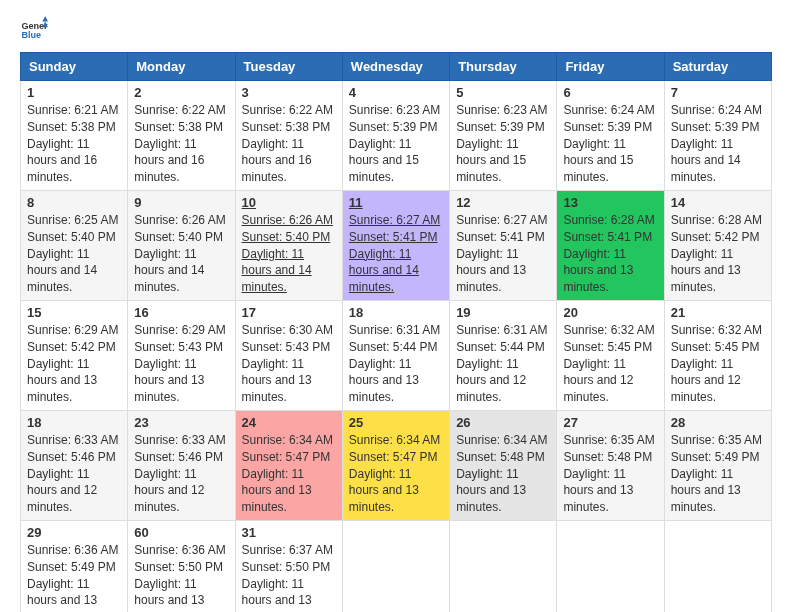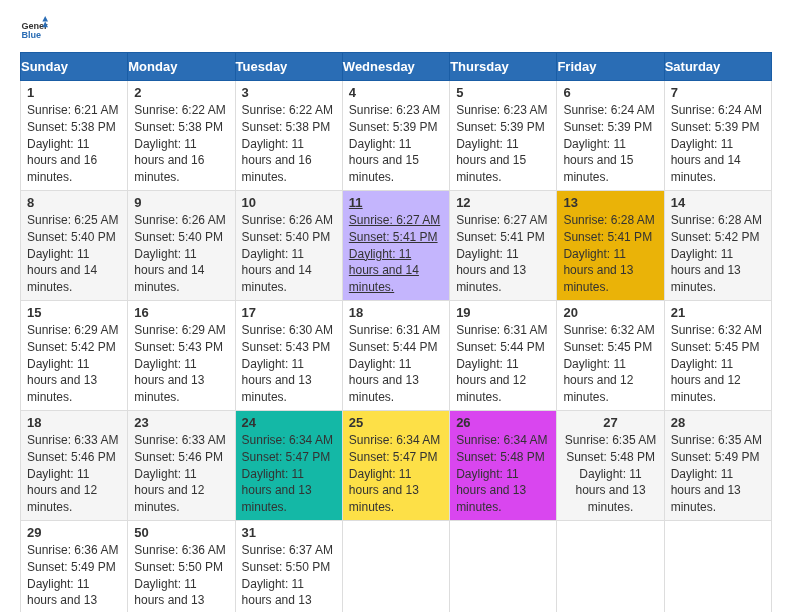--- a/index.html
+++ b/index.html
@@ -39,21 +39,21 @@
     }
     .calendar-table {
       width: 100%;
       border-collapse: collapse;
       border: 1px solid #ccc;
     }
     .calendar-table th {
       background-color: #2a6db5;
       color: #fff;
       text-align: left;
-      padding: 6px 0;
+      padding: 6px 8px;
       font-size: 13px;
       font-weight: bold;
       border: 1px solid #1a5da5;
     }
     .calendar-table td {
       vertical-align: top;
       padding: 4px 6px;
       font-size: 10px;
       color: #333;
       border: 1px solid #ddd;
@@ -115,47 +115,47 @@
         <td><span class="day-number">2</span><span class="day-info">Sunrise: 6:22 AM<br>Sunset: 5:38 PM<br>Daylight: 11 hours and 16 minutes.</span></td>
         <td><span class="day-number">3</span><span class="day-info">Sunrise: 6:22 AM<br>Sunset: 5:38 PM<br>Daylight: 11 hours and 16 minutes.</span></td>
         <td><span class="day-number">4</span><span class="day-info">Sunrise: 6:23 AM<br>Sunset: 5:39 PM<br>Daylight: 11 hours and 15 minutes.</span></td>
         <td><span class="day-number">5</span><span class="day-info">Sunrise: 6:23 AM<br>Sunset: 5:39 PM<br>Daylight: 11 hours and 15 minutes.</span></td>
         <td><span class="day-number">6</span><span class="day-info">Sunrise: 6:24 AM<br>Sunset: 5:39 PM<br>Daylight: 11 hours and 15 minutes.</span></td>
         <td><span class="day-number">7</span><span class="day-info">Sunrise: 6:24 AM<br>Sunset: 5:39 PM<br>Daylight: 11 hours and 14 minutes.</span></td>
       </tr>
       <tr>
         <td style="background: rgb(245, 245, 245);"><span class="day-number">8</span><span class="day-info">Sunrise: 6:25 AM<br>Sunset: 5:40 PM<br>Daylight: 11 hours and 14 minutes.</span></td>
         <td style="background: rgb(245, 245, 245);"><span class="day-number">9</span><span class="day-info">Sunrise: 6:26 AM<br>Sunset: 5:40 PM<br>Daylight: 11 hours and 14 minutes.</span></td>
-        <td style="background: rgb(245, 245, 245);"><span class="day-number">10</span><span class="day-info">Sunrise: 6:26 AM<br>Sunset: 5:40 PM<br>Daylight: 11 hours and 14 minutes.</span></td>
+        <td style="background: rgb(245, 245, 245); text-decoration: underline;"><span class="day-number">10</span><span class="day-info">Sunrise: 6:26 AM<br>Sunset: 5:40 PM<br>Daylight: 11 hours and 14 minutes.</span></td>
         <td style="background: #c4b5fd; text-decoration: underline;"><span class="day-number">11</span><span class="day-info">Sunrise: 6:27 AM<br>Sunset: 5:41 PM<br>Daylight: 11 hours and 14 minutes.</span></td>
         <td style="background: rgb(245, 245, 245);"><span class="day-number">12</span><span class="day-info">Sunrise: 6:27 AM<br>Sunset: 5:41 PM<br>Daylight: 11 hours and 13 minutes.</span></td>
-        <td style="background: #eab308;"><span class="day-number">13</span><span class="day-info">Sunrise: 6:28 AM<br>Sunset: 5:41 PM<br>Daylight: 11 hours and 13 minutes.</span></td>
+        <td style="background: #22c55e;"><span class="day-number">13</span><span class="day-info">Sunrise: 6:28 AM<br>Sunset: 5:41 PM<br>Daylight: 11 hours and 13 minutes.</span></td>
         <td style="background: rgb(245, 245, 245); margin-left: 40px;"><span class="day-number">14</span><span class="day-info">Sunrise: 6:28 AM<br>Sunset: 5:42 PM<br>Daylight: 11 hours and 13 minutes.</span></td>
       </tr>
       <tr>
         <td><span class="day-number">15</span><span class="day-info">Sunrise: 6:29 AM<br>Sunset: 5:42 PM<br>Daylight: 11 hours and 13 minutes.</span></td>
         <td><span class="day-number">16</span><span class="day-info">Sunrise: 6:29 AM<br>Sunset: 5:43 PM<br>Daylight: 11 hours and 13 minutes.</span></td>
         <td><span class="day-number">17</span><span class="day-info">Sunrise: 6:30 AM<br>Sunset: 5:43 PM<br>Daylight: 11 hours and 13 minutes.</span></td>
         <td><span class="day-number">18</span><span class="day-info">Sunrise: 6:31 AM<br>Sunset: 5:44 PM<br>Daylight: 11 hours and 13 minutes.</span></td>
         <td><span class="day-number">19</span><span class="day-info">Sunrise: 6:31 AM<br>Sunset: 5:44 PM<br>Daylight: 11 hours and 12 minutes.</span></td>
         <td><span class="day-number">20</span><span class="day-info">Sunrise: 6:32 AM<br>Sunset: 5:45 PM<br>Daylight: 11 hours and 12 minutes.</span></td>
         <td><span class="day-number">21</span><span class="day-info">Sunrise: 6:32 AM<br>Sunset: 5:45 PM<br>Daylight: 11 hours and 12 minutes.</span></td>
       </tr>
       <tr>
         <td style="background: rgb(245, 245, 245);"><span class="day-number">18</span><span class="day-info">Sunrise: 6:33 AM<br>Sunset: 5:46 PM<br>Daylight: 11 hours and 12 minutes.</span></td>
         <td style="background: rgb(245, 245, 245);"><span class="day-number">23</span><span class="day-info">Sunrise: 6:33 AM<br>Sunset: 5:46 PM<br>Daylight: 11 hours and 12 minutes.</span></td>
-        <td style="background: #14b8a6; margin-top: 40px;"><span class="day-number">24</span><span class="day-info">Sunrise: 6:34 AM<br>Sunset: 5:47 PM<br>Daylight: 11 hours and 13 minutes.</span></td>
+        <td style="background: #fca5a5; margin-top: 40px;"><span class="day-number">24</span><span class="day-info">Sunrise: 6:34 AM<br>Sunset: 5:47 PM<br>Daylight: 11 hours and 13 minutes.</span></td>
         <td style="background: #fde047;"><span class="day-number">25</span><span class="day-info">Sunrise: 6:34 AM<br>Sunset: 5:47 PM<br>Daylight: 11 hours and 13 minutes.</span></td>
-        <td style="background: #d946ef;"><span class="day-number">26</span><span class="day-info">Sunrise: 6:34 AM<br>Sunset: 5:48 PM<br>Daylight: 11 hours and 13 minutes.</span></td>
-        <td style="background: rgb(245, 245, 245); text-align: center;"><span class="day-number">27</span><span class="day-info">Sunrise: 6:35 AM<br>Sunset: 5:48 PM<br>Daylight: 11 hours and 13 minutes.</span></td>
+        <td style="background: #e5e5e5;"><span class="day-number">26</span><span class="day-info">Sunrise: 6:34 AM<br>Sunset: 5:48 PM<br>Daylight: 11 hours and 13 minutes.</span></td>
+        <td style="background: rgb(245, 245, 245);"><span class="day-number">27</span><span class="day-info">Sunrise: 6:35 AM<br>Sunset: 5:48 PM<br>Daylight: 11 hours and 13 minutes.</span></td>
         <td style="background: rgb(245, 245, 245); margin-left: 38px;"><span class="day-number">28</span><span class="day-info">Sunrise: 6:35 AM<br>Sunset: 5:49 PM<br>Daylight: 11 hours and 13 minutes.</span></td>
       </tr>
       <tr>
         <td><span class="day-number">29</span><span class="day-info">Sunrise: 6:36 AM<br>Sunset: 5:49 PM<br>Daylight: 11 hours and 13 minutes.</span></td>
-        <td><span class="day-number">50</span><span class="day-info">Sunrise: 6:36 AM<br>Sunset: 5:50 PM<br>Daylight: 11 hours and 13 minutes.</span></td>
+        <td><span class="day-number">60</span><span class="day-info">Sunrise: 6:36 AM<br>Sunset: 5:50 PM<br>Daylight: 11 hours and 13 minutes.</span></td>
         <td><span class="day-number">31</span><span class="day-info">Sunrise: 6:37 AM<br>Sunset: 5:50 PM<br>Daylight: 11 hours and 13 minutes.</span></td>
         <td class="empty-cell"></td>
         <td class="empty-cell"></td>
         <td class="empty-cell"></td>
         <td class="empty-cell"></td>
       </tr>
     </tbody>
 </table>
 
 </body></html>

